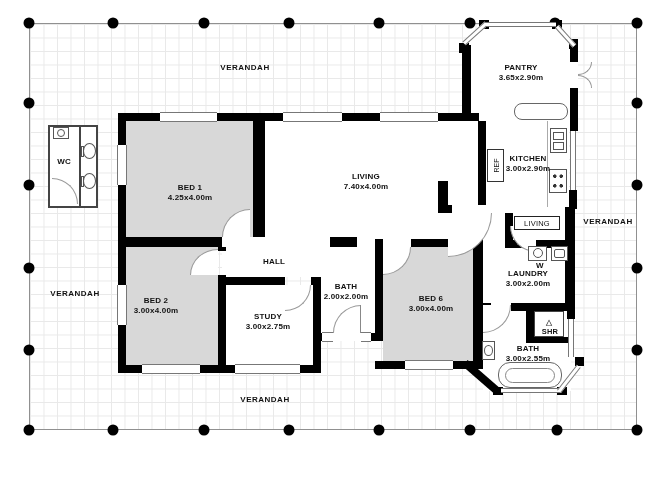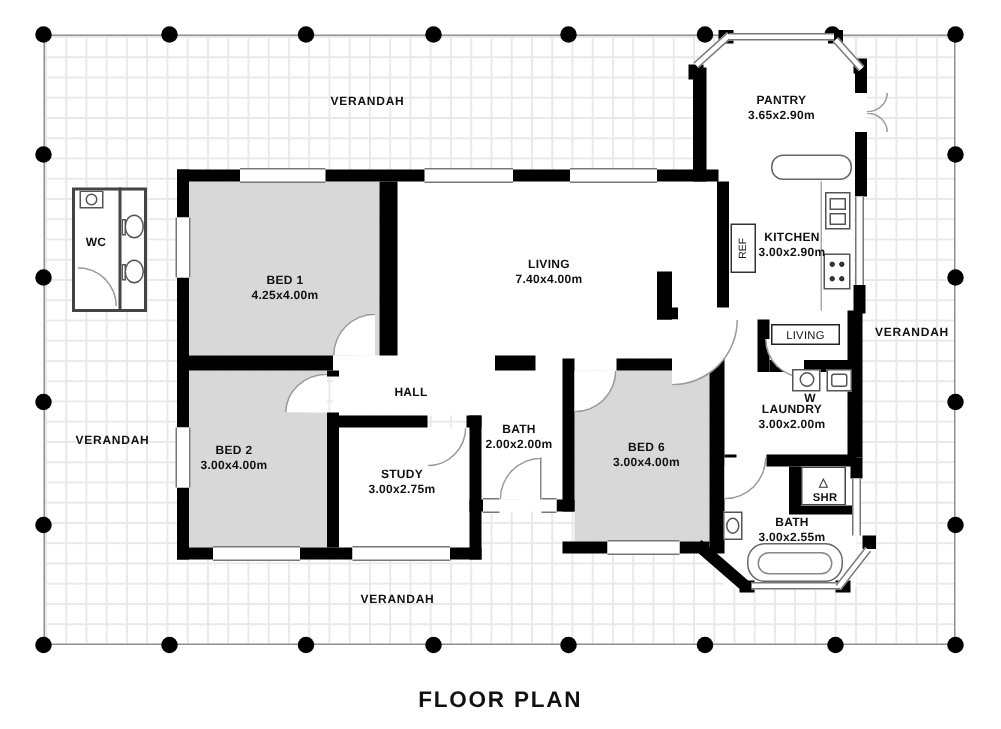--- a/index.html
+++ b/index.html
@@ -264,15 +264,14 @@
       <span>VERANDAH</span>
     </div>
     <div class="lbl" style="left:608px;top:222px;letter-spacing:.5px">
       <span>VERANDAH</span>
     </div>
     <div class="lbl" style="left:265px;top:400px;letter-spacing:.5px">
       <span>VERANDAH</span>
     </div>
   </div>
 
-  <div id="title">FLOOR PLAN</div>
 
 </div>
 
 </body></html>

